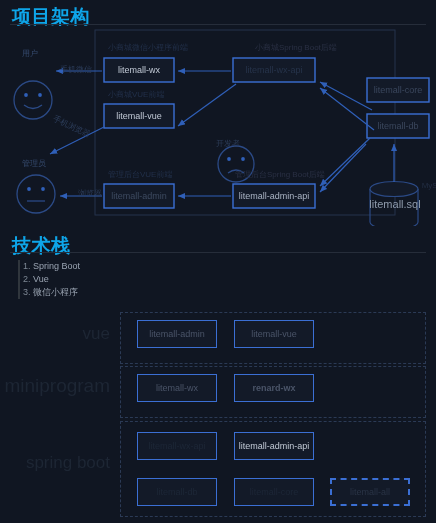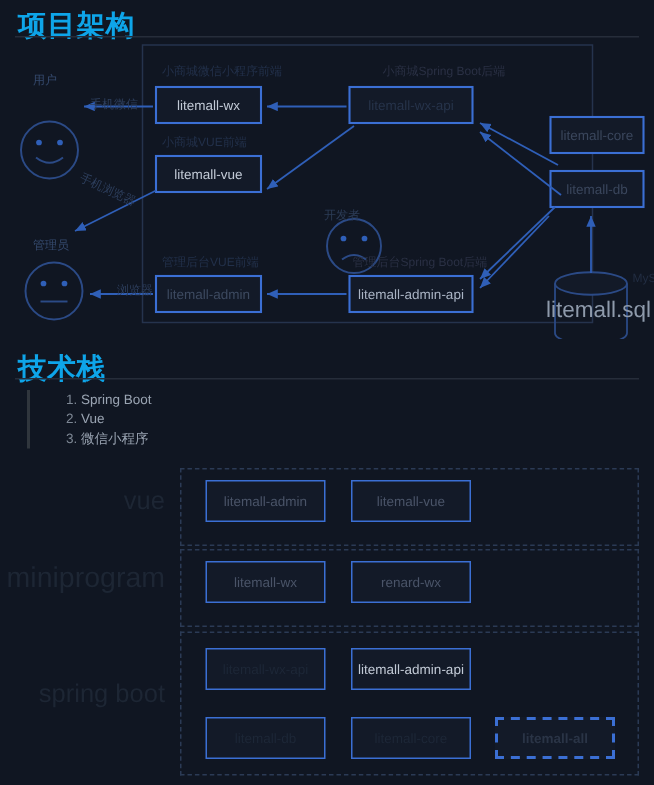--- a/index.html
+++ b/index.html
@@ -30,21 +30,21 @@
 
   
   .diagram{position:absolute;left:0;top:26px;width:348px;height:200px;}
   .diagram svg{display:block;}
 
   
   .tech-list{
     position:absolute;
     left:18px; top:260px;
     border-left:2px solid #30363d;
-    padding-left:24px;
+    padding-left:3px;
   }
   .tech-list div{
     font-size:9px;
     color:#9aa4b2;
     line-height:13px;
     white-space:nowrap;
   }
   .tech-list span.num{color:#7d8794;}
   .stack-label{
     position:absolute;
@@ -164,21 +164,21 @@
 
     <div style="position:absolute;left:104px;top:32px;width:70px;height:24px;display:flex;align-items:center;justify-content:center;font-size:9px;color:#c2cad6;">litemall-wx</div>
     <div style="position:absolute;left:104px;top:78px;width:70px;height:24px;display:flex;align-items:center;justify-content:center;font-size:9px;color:#c2cad6;">litemall-vue</div>
     <div style="position:absolute;left:233px;top:32px;width:82px;height:24px;display:flex;align-items:center;justify-content:center;font-size:9px;color:#243busy;color:#26334a;">litemall-wx-api</div>
     <div style="position:absolute;left:104px;top:158px;width:70px;height:24px;display:flex;align-items:center;justify-content:center;font-size:9px;color:#3d4a60;">litemall-admin</div>
     <div style="position:absolute;left:233px;top:158px;width:82px;height:24px;display:flex;align-items:center;justify-content:center;font-size:9px;color:#aab4c4;">litemall-admin-api</div>
     <div style="position:absolute;left:367px;top:52px;width:62px;height:24px;display:flex;align-items:center;justify-content:center;font-size:9px;color:#3a465c;">litemall-core</div>
     <div style="position:absolute;left:367px;top:88px;width:62px;height:24px;display:flex;align-items:center;justify-content:center;font-size:9px;color:#3a465c;">litemall-db</div>
 
     <div style="position:absolute;left:375px;top:155px;width:40px;text-align:center;font-size:8px;color:#222d42;margin-left:40px;">MySQL</div>
-    <div style="position:absolute;left:364px;top:172px;width:62px;text-align:center;font-size:15px;color:#8e9aab;">litemall.sql</div>
+    <div style="position:absolute;left:364px;top:172px;width:62px;text-align:center;font-size:11px;color:#8e9aab;">litemall.sql</div>
   </div>
 
   <div class="h2" style="left:12px;top:233px;">技术栈</div>
   <div class="hr" style="top:252px;"></div>
 
   <div class="tech-list">
     <div>
       <span class="num">1.</span>
       <span>Spring Boot</span>
     </div>
@@ -193,23 +193,23 @@
   </div>
 
   <div class="stack-label" style="left:0;top:324px;width:110px;">vue</div>
   <div class="dashed-group" style="left:120px;top:312px;width:306px;height:52px;"></div>
   <div class="mod-box mid" style="left:137px;top:320px;width:80px;height:28px;">litemall-admin</div>
   <div class="mod-box mid" style="left:234px;top:320px;width:80px;height:28px;">litemall-vue</div>
 
   <div class="stack-label big" style="left:0;top:375px;width:110px;">miniprogram</div>
   <div class="dashed-group" style="left:120px;top:366px;width:306px;height:52px;"></div>
   <div class="mod-box mid" style="left:137px;top:374px;width:80px;height:28px;">litemall-wx</div>
-  <div class="mod-box mid" style="left:234px;top:374px;width:80px;height:28px;">renard-wx</div>
+  <div class="mod-box mid" style="left:234px;top:374px;width:80px;height:28px;font-weight:bold;">renard-wx</div>
 
   <div class="stack-label" style="left:0;top:453px;width:110px;">spring boot</div>
   <div class="dashed-group" style="left:120px;top:421px;width:306px;height:96px;"></div>
   <div class="mod-box" style="left:137px;top:432px;width:80px;height:28px;">litemall-wx-api</div>
   <div class="mod-box bright" style="left:234px;top:432px;width:80px;height:28px;">litemall-admin-api</div>
   <div class="mod-box" style="left:137px;top:478px;width:80px;height:28px;">litemall-db</div>
   <div class="mod-box" style="left:234px;top:478px;width:80px;height:28px;">litemall-core</div>
-  <div class="mod-box dashed" style="left:330px;top:478px;width:80px;height:28px;font-weight:bold;">litemall-all</div>
+  <div class="mod-box dashed" style="left:330px;top:478px;width:80px;height:28px;">litemall-all</div>
 
 </div>
 
 </body></html>

